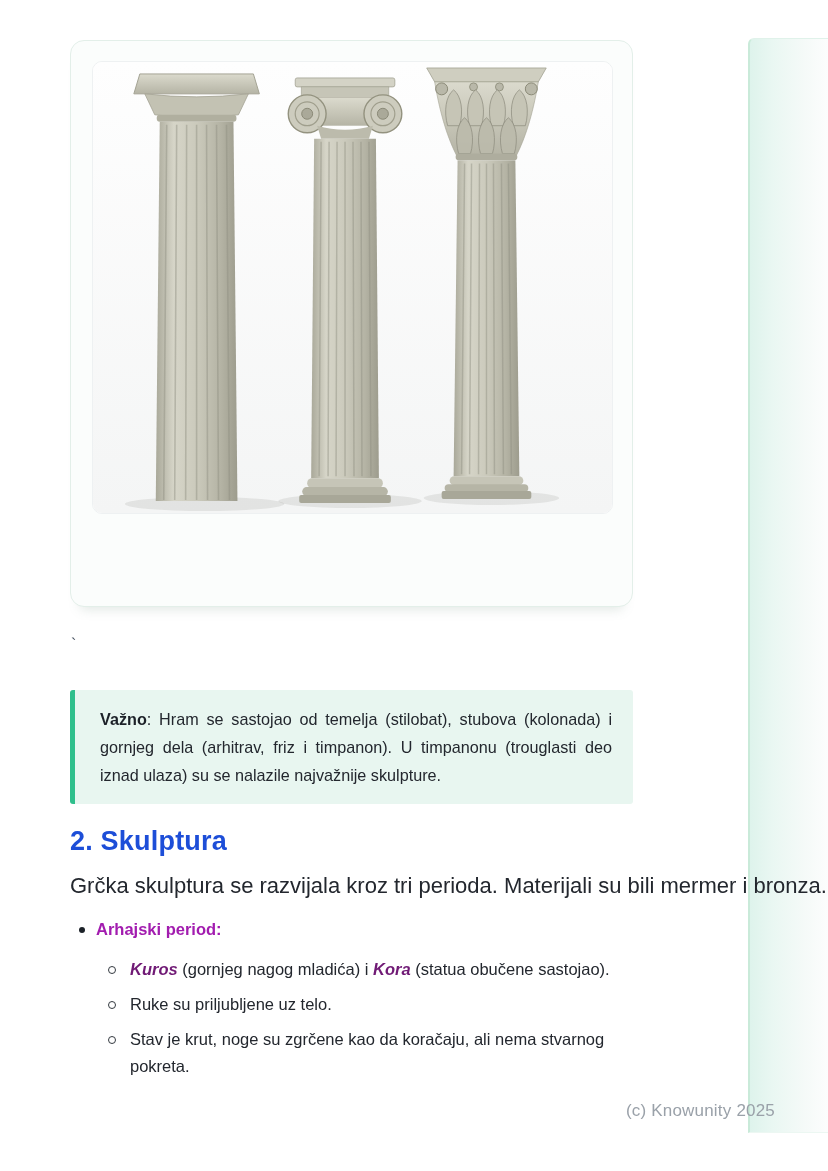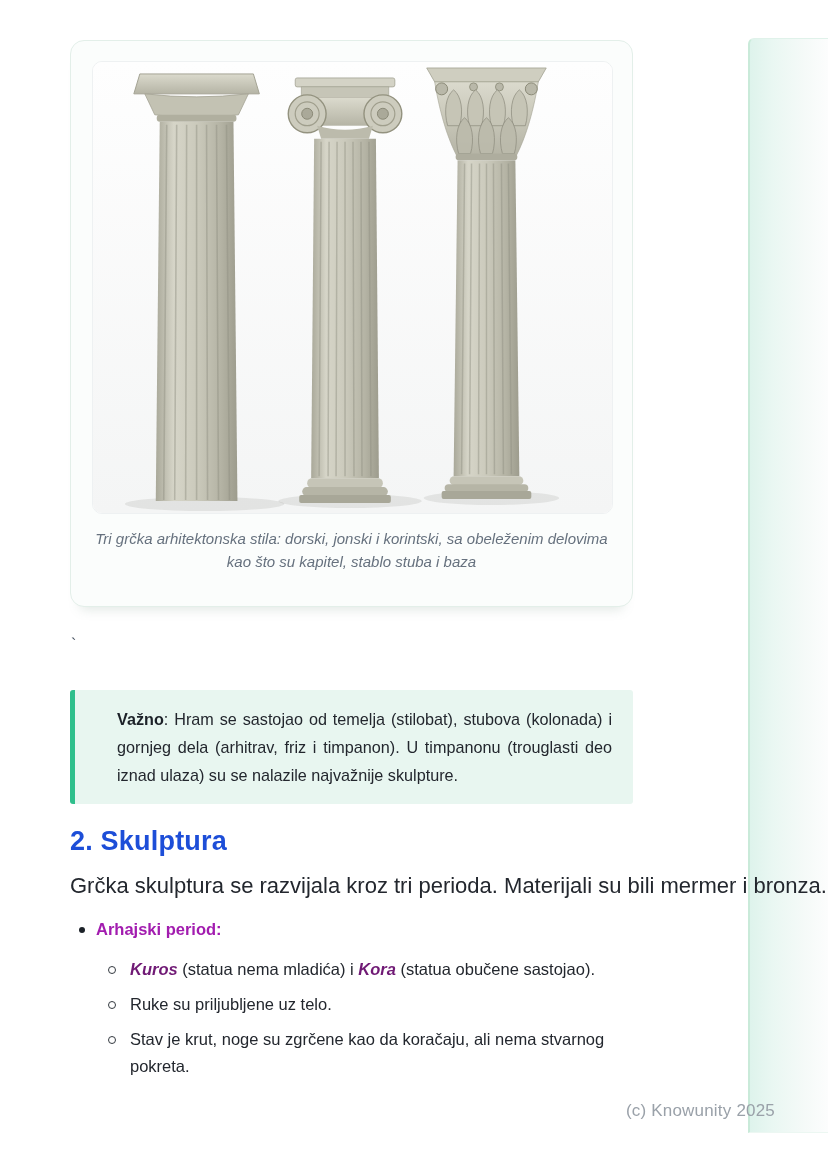--- a/index.html
+++ b/index.html
@@ -69,21 +69,21 @@
 
   
   .callout {
     position: absolute;
     left: 70px; top: 690px;
     width: 563px;
     min-height: 114px;
     background: #e8f6f0;
     border-left: 5px solid #2fbf8c;
     border-radius: 3px;
-    padding: 15px 21px 14px 42px;
+    padding: 15px 21px 14px 25px;
     z-index: 2;
   }
   .callout-text {
     margin: 0;
     font-size: 16.2px;
     line-height: 28px;
     color: #23272e;
     text-align: justify;
   }
   .callout-text strong { font-weight: 700; color: #1c2128; }
@@ -222,42 +222,41 @@
           <path d="M16,92 C12,78 14,62 22,56 C30,62 32,78 28,92 Z" fill="#bcbbac" stroke="#8f8e80" stroke-width="0.8" opacity="0.95"></path>
           <rect x="-31" y="92" width="62" height="7" rx="3.5" fill="#aead9e"></rect>
           <path d="M-29,99 L29,99 L33,416 L-33,416 Z" fill="url(#shaftGrad)"></path>
           <path d="M-22,102 L-25,414 M-15,102 L-17,414 M-7,102 L-8,414 M0,102 L0,414 M7,102 L8,414 M15,102 L17,414 M22,102 L25,414" stroke="#8f8e80" stroke-width="1.5" opacity="0.45" fill="none"></path>
           <rect x="-37" y="416" width="74" height="9" rx="4.5" fill="#c6c5b7"></rect>
           <rect x="-42" y="424" width="84" height="8" rx="4" fill="#b6b5a6"></rect>
           <rect x="-45" y="431" width="90" height="8" rx="2" fill="#a8a798"></rect>
         </g>
       </svg>
     </div>
-    <div class="figure-caption">Tri grčka arhitektonska stila: dorski, jonski i korintski, sa obeleženim delovima kao što su kapitel, stablo stuba i baza</div>
   </div>
 
   <span class="stray-backtick">`</span>
 
   <div class="callout">
     <p class="callout-text"><strong>Važno</strong><span>: Hram se sastojao od temelja (stilobat), stubova (kolonada) i gornjeg dela (arhitrav, friz i timpanon). U timpanonu (trouglasti deo iznad ulaza) su se nalazile najvažnije skulpture.</span></p>
   </div>
 
   <div class="section-heading">2. Skulptura</div>
 
   <div class="section-intro">Grčka skulptura se razvijala kroz tri perioda. Materijali su bili mermer i bronza.</div>
 
   <div class="list">
     <div class="list-main">
       <span class="disc"></span>
       <span class="list-label">Arhajski period:</span>
     </div>
     <div>
       <div class="subitem">
         <span class="ring"></span>
-        <p class="subtext"><strong>Kuros</strong><span> (statua nema mladića) i </span><strong>Kora</strong><span> (statua obučene sastojao).</span></p>
+        <p class="subtext"><strong>Kuros</strong><span> (gornjeg nagog mladića) i </span><strong>Kora</strong><span> (statua obučene sastojao).</span></p>
       </div>
       <div class="subitem">
         <span class="ring"></span>
         <p class="subtext">Ruke su priljubljene uz telo.</p>
       </div>
       <div class="subitem">
         <span class="ring"></span>
         <p class="subtext">Stav je krut, noge su zgrčene kao da koračaju, ali nema stvarnog pokreta.</p>
       </div>
     </div>

